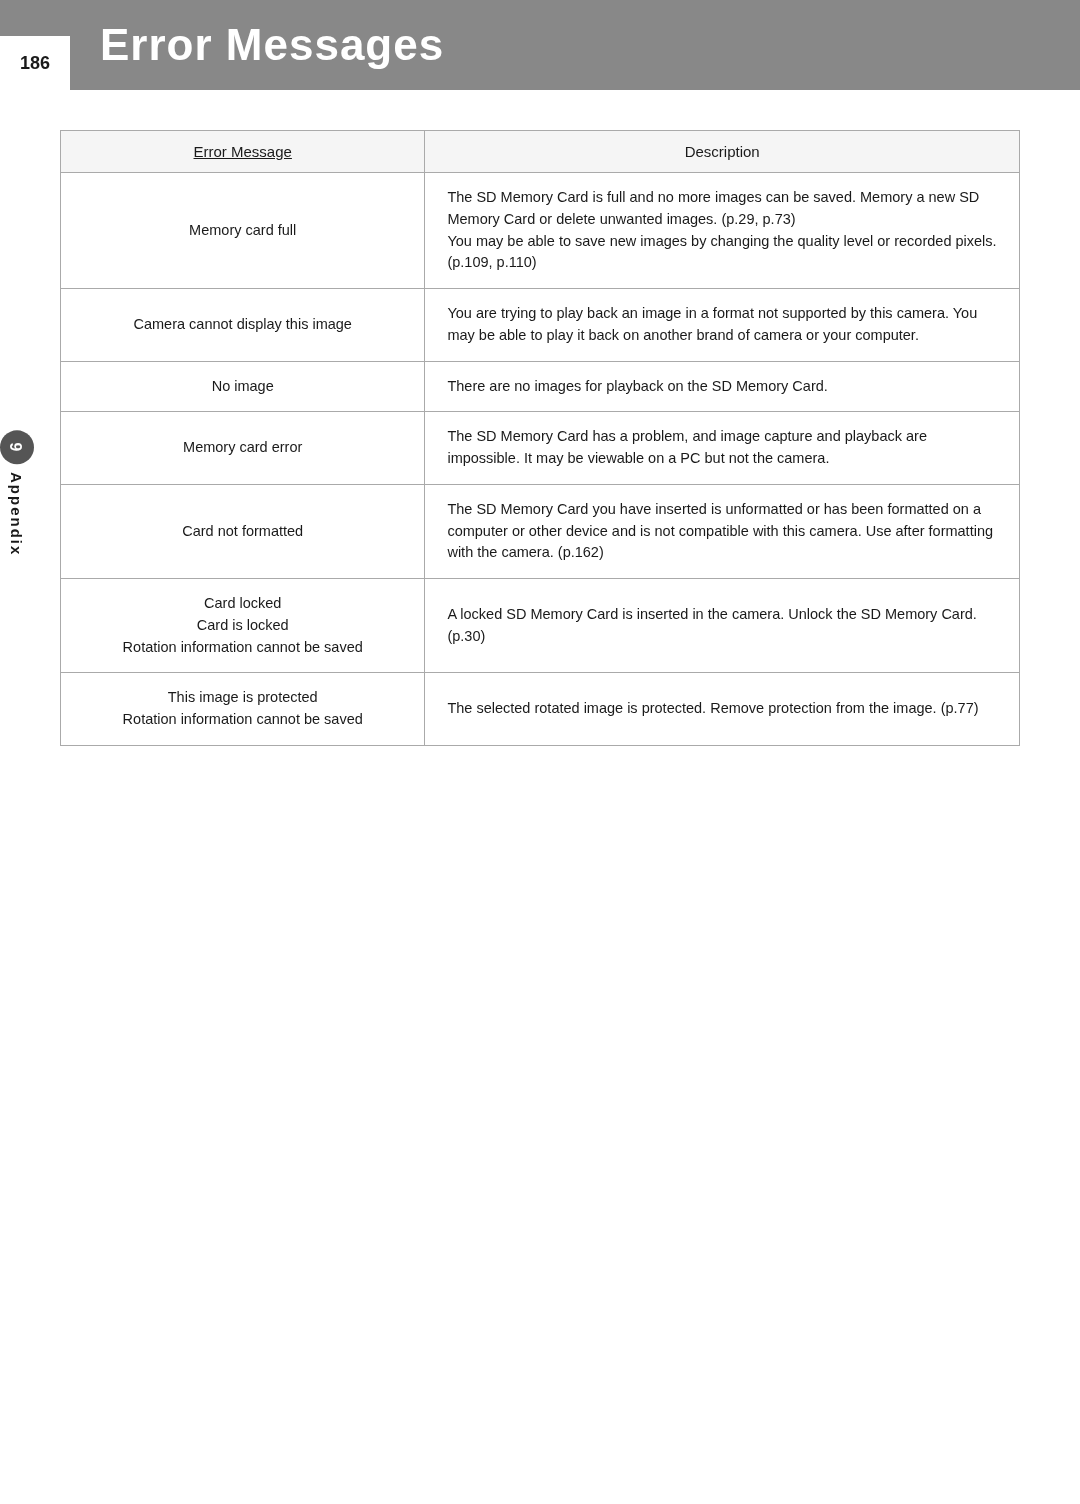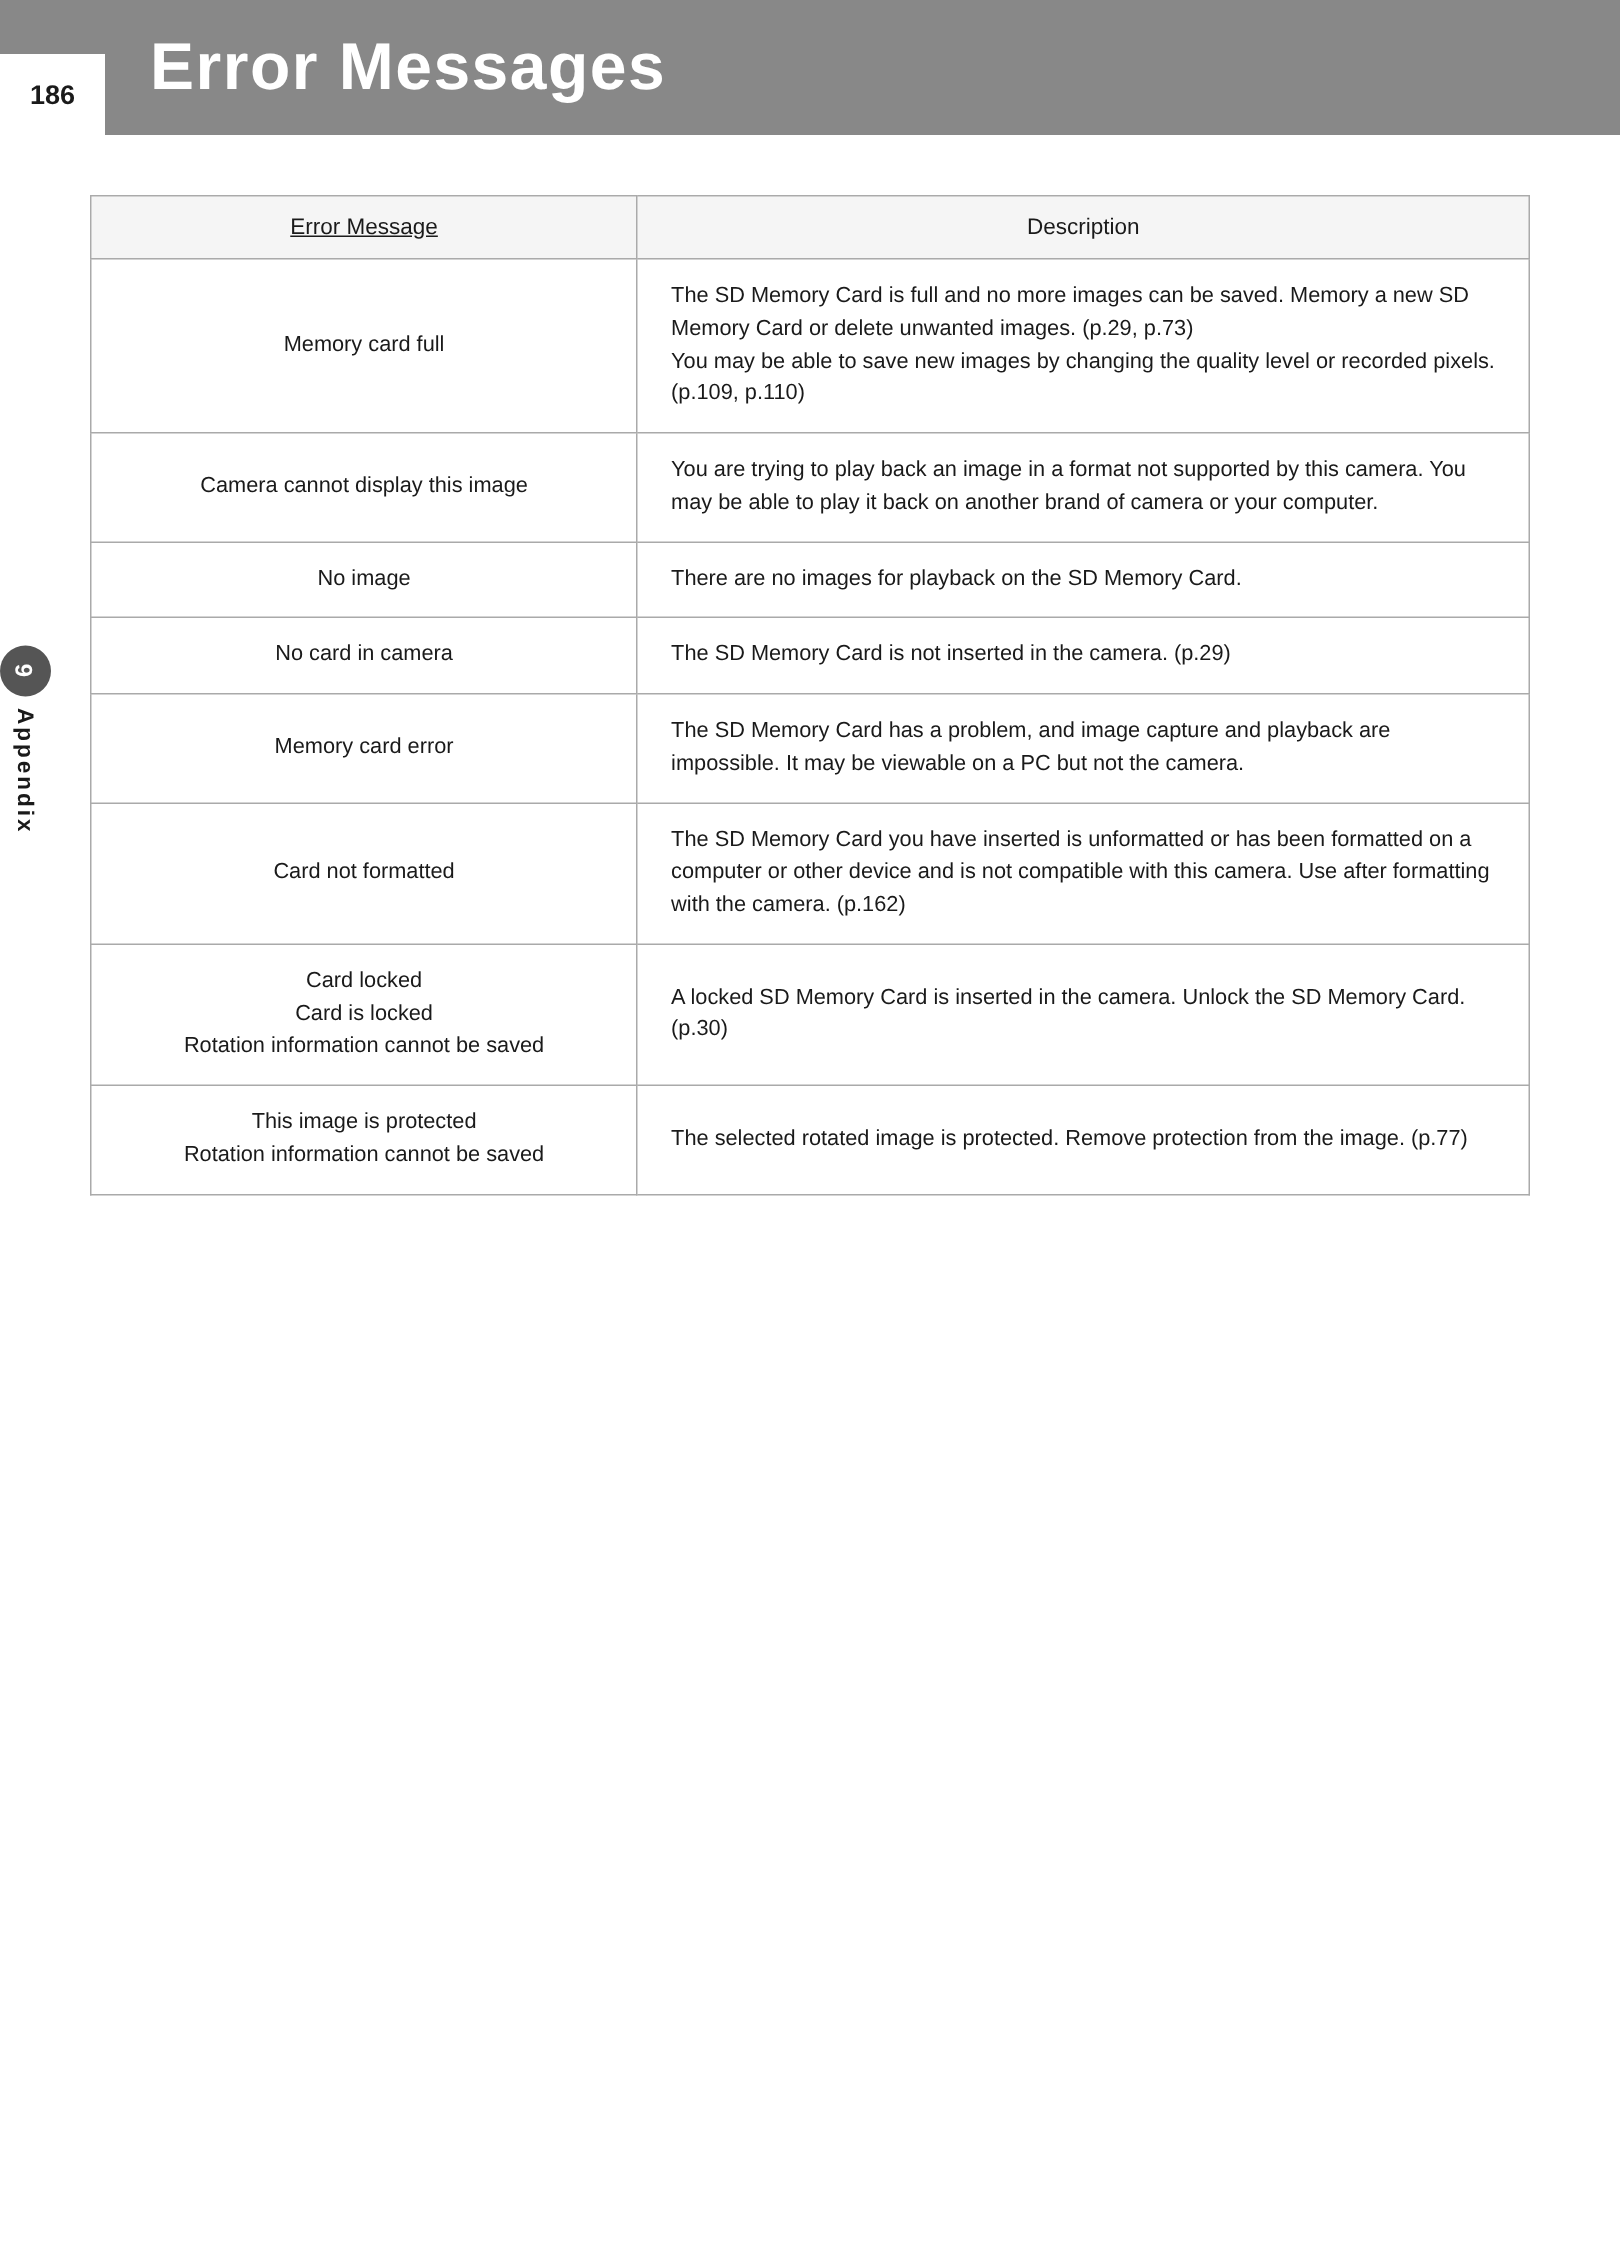--- a/index.html
+++ b/index.html
@@ -170,24 +170,20 @@
         </tr>
         <tr>
           <td><span>Camera cannot display this image</span></td>
           <td><span>You are trying to play back an image in a format not supported by this camera. You may be able to play it back on another brand of camera or your computer.</span></td>
         </tr>
         <tr>
           <td><span>No image</span></td>
           <td><span>There are no images for playback on the SD Memory Card.</span></td>
         </tr>
         <tr>
-          <td><span>No card in camera</span></td>
-          <td><span>The SD Memory Card is not inserted in the camera. (p.29)</span></td>
-        </tr>
-        <tr>
           <td><span>Memory card error</span></td>
           <td><span>The SD Memory Card has a problem, and image capture and playback are impossible. It may be viewable on a PC but not the camera.</span></td>
         </tr>
         <tr>
           <td><span>Card not formatted</span></td>
           <td><span>The SD Memory Card you have inserted is unformatted or has been formatted on a computer or other device and is not compatible with this camera. Use after formatting with the camera. (p.162)</span></td>
         </tr>
         <tr>
           <td><span>Card locked</span><br><span>Card is locked</span><br><span>Rotation information cannot be saved</span></td>
           <td><span>A locked SD Memory Card is inserted in the camera. Unlock the SD Memory Card. (p.30)</span></td>

